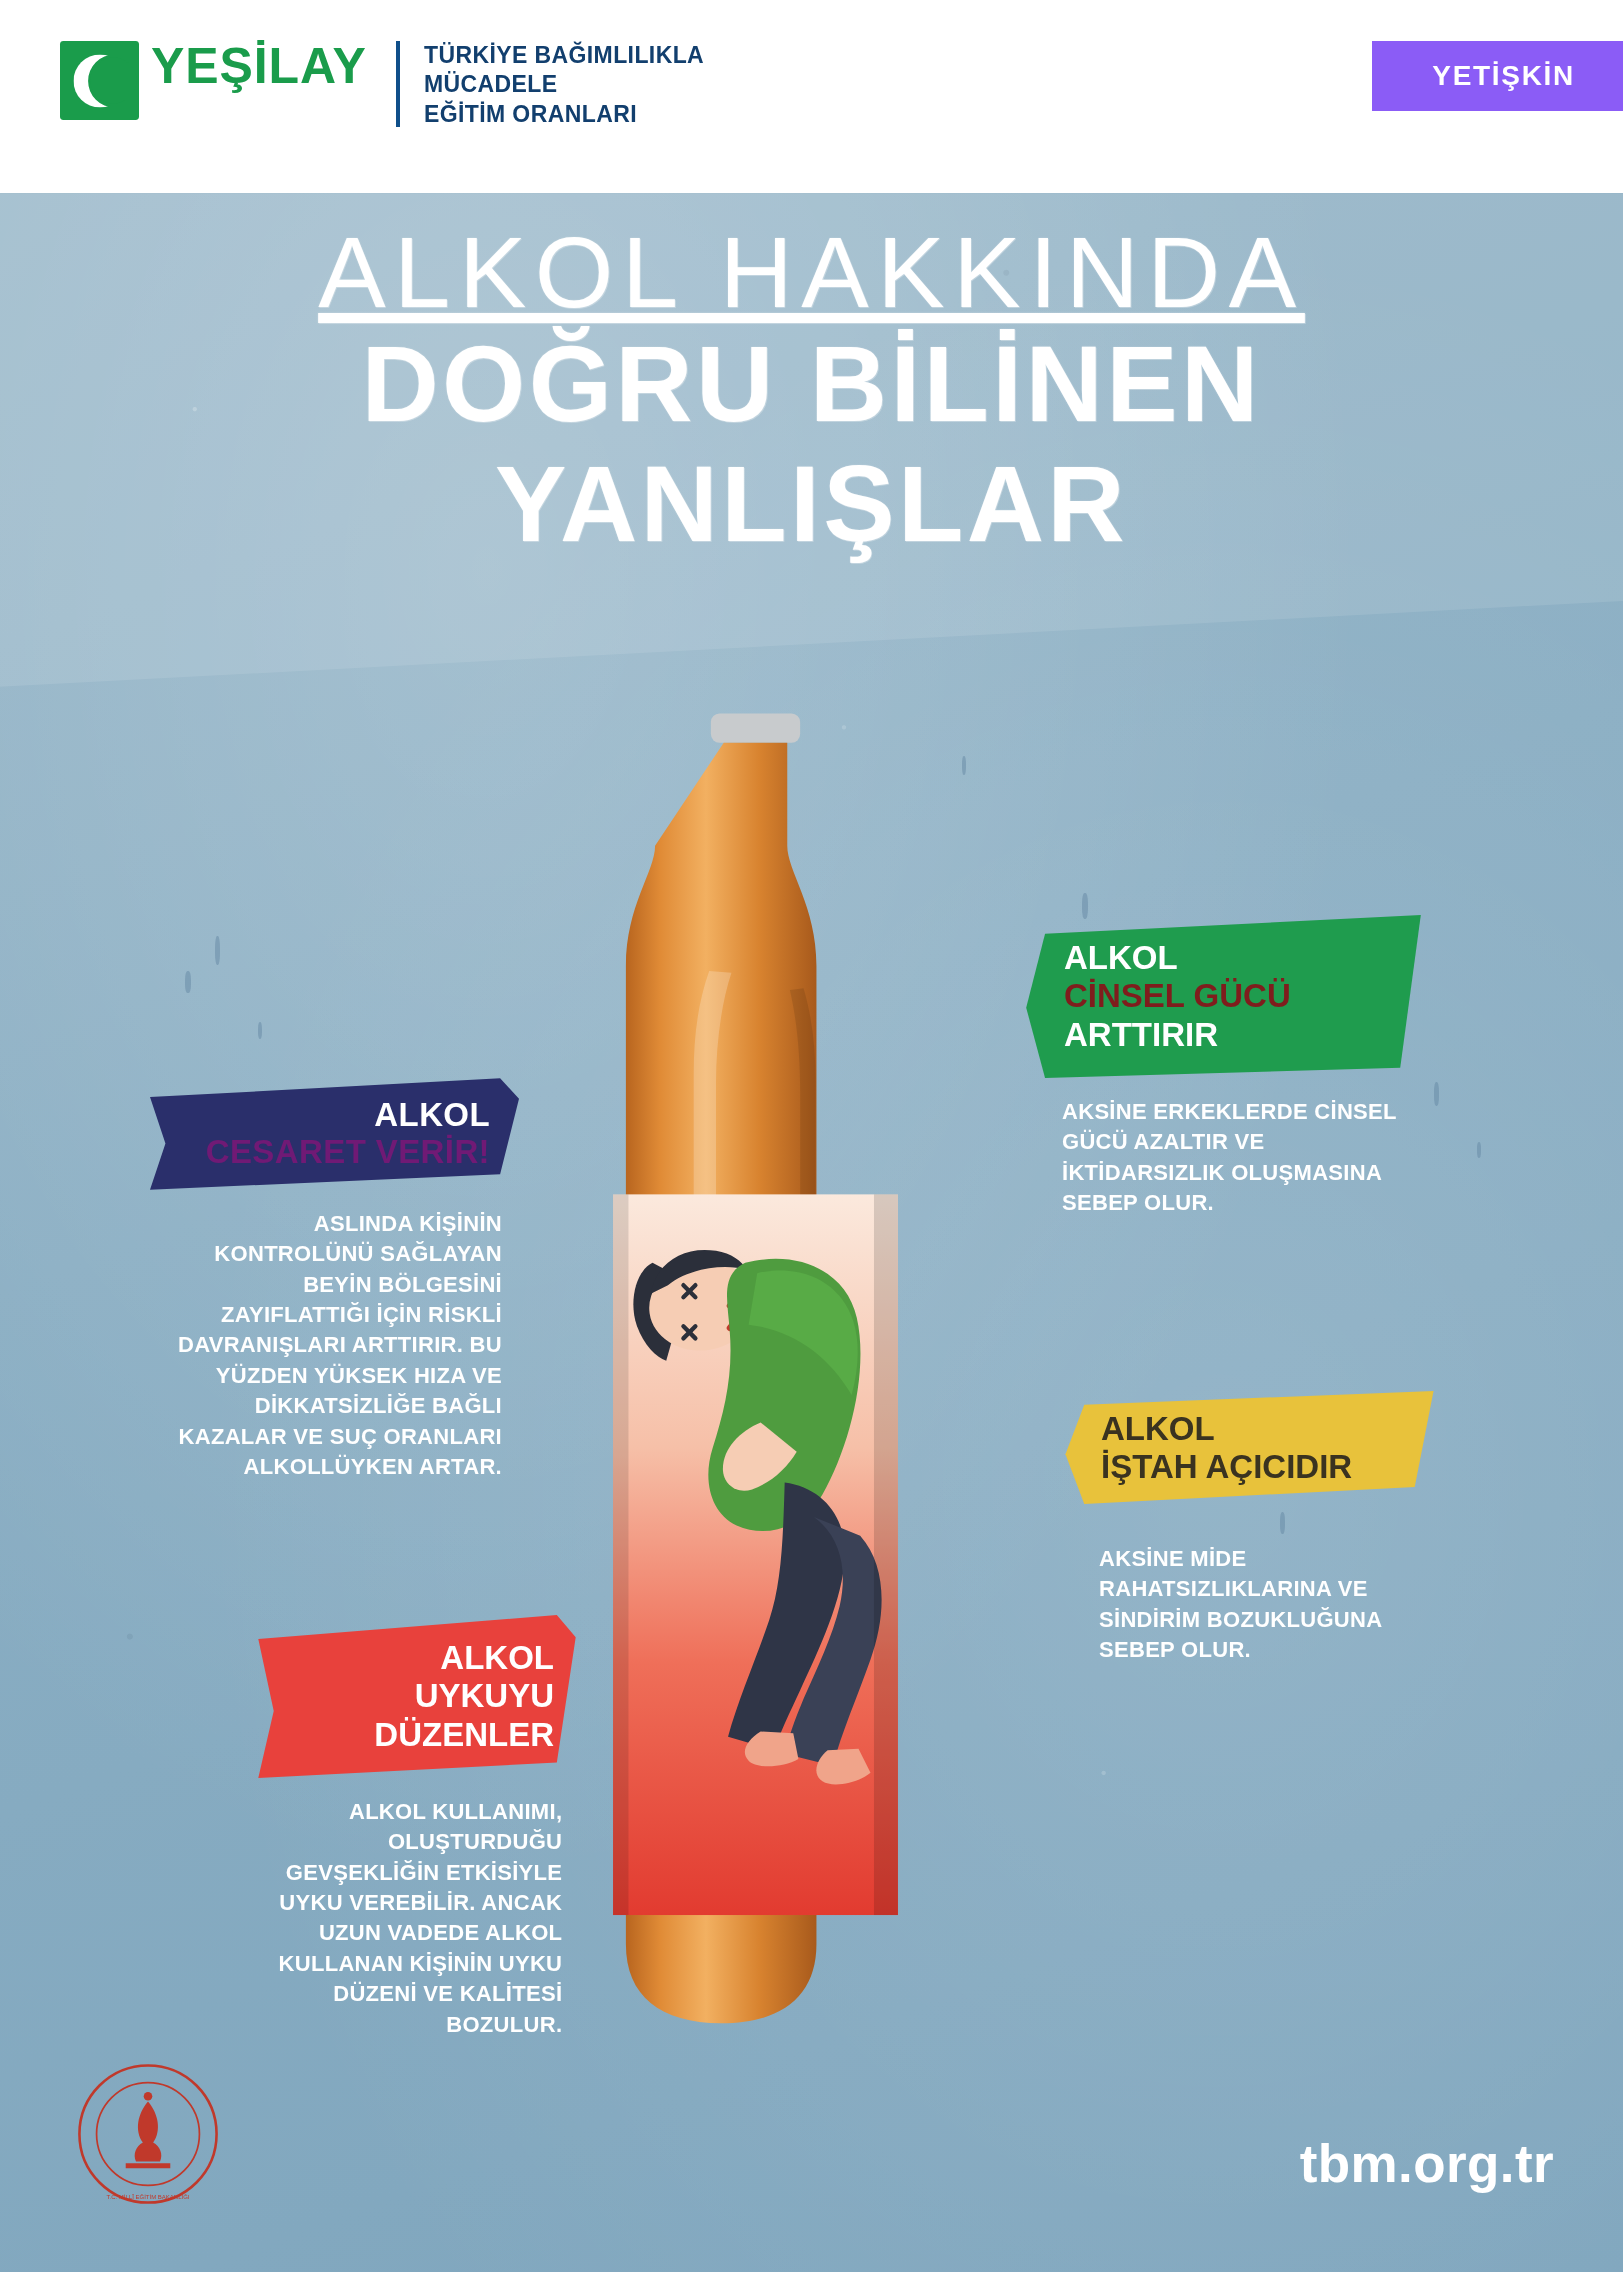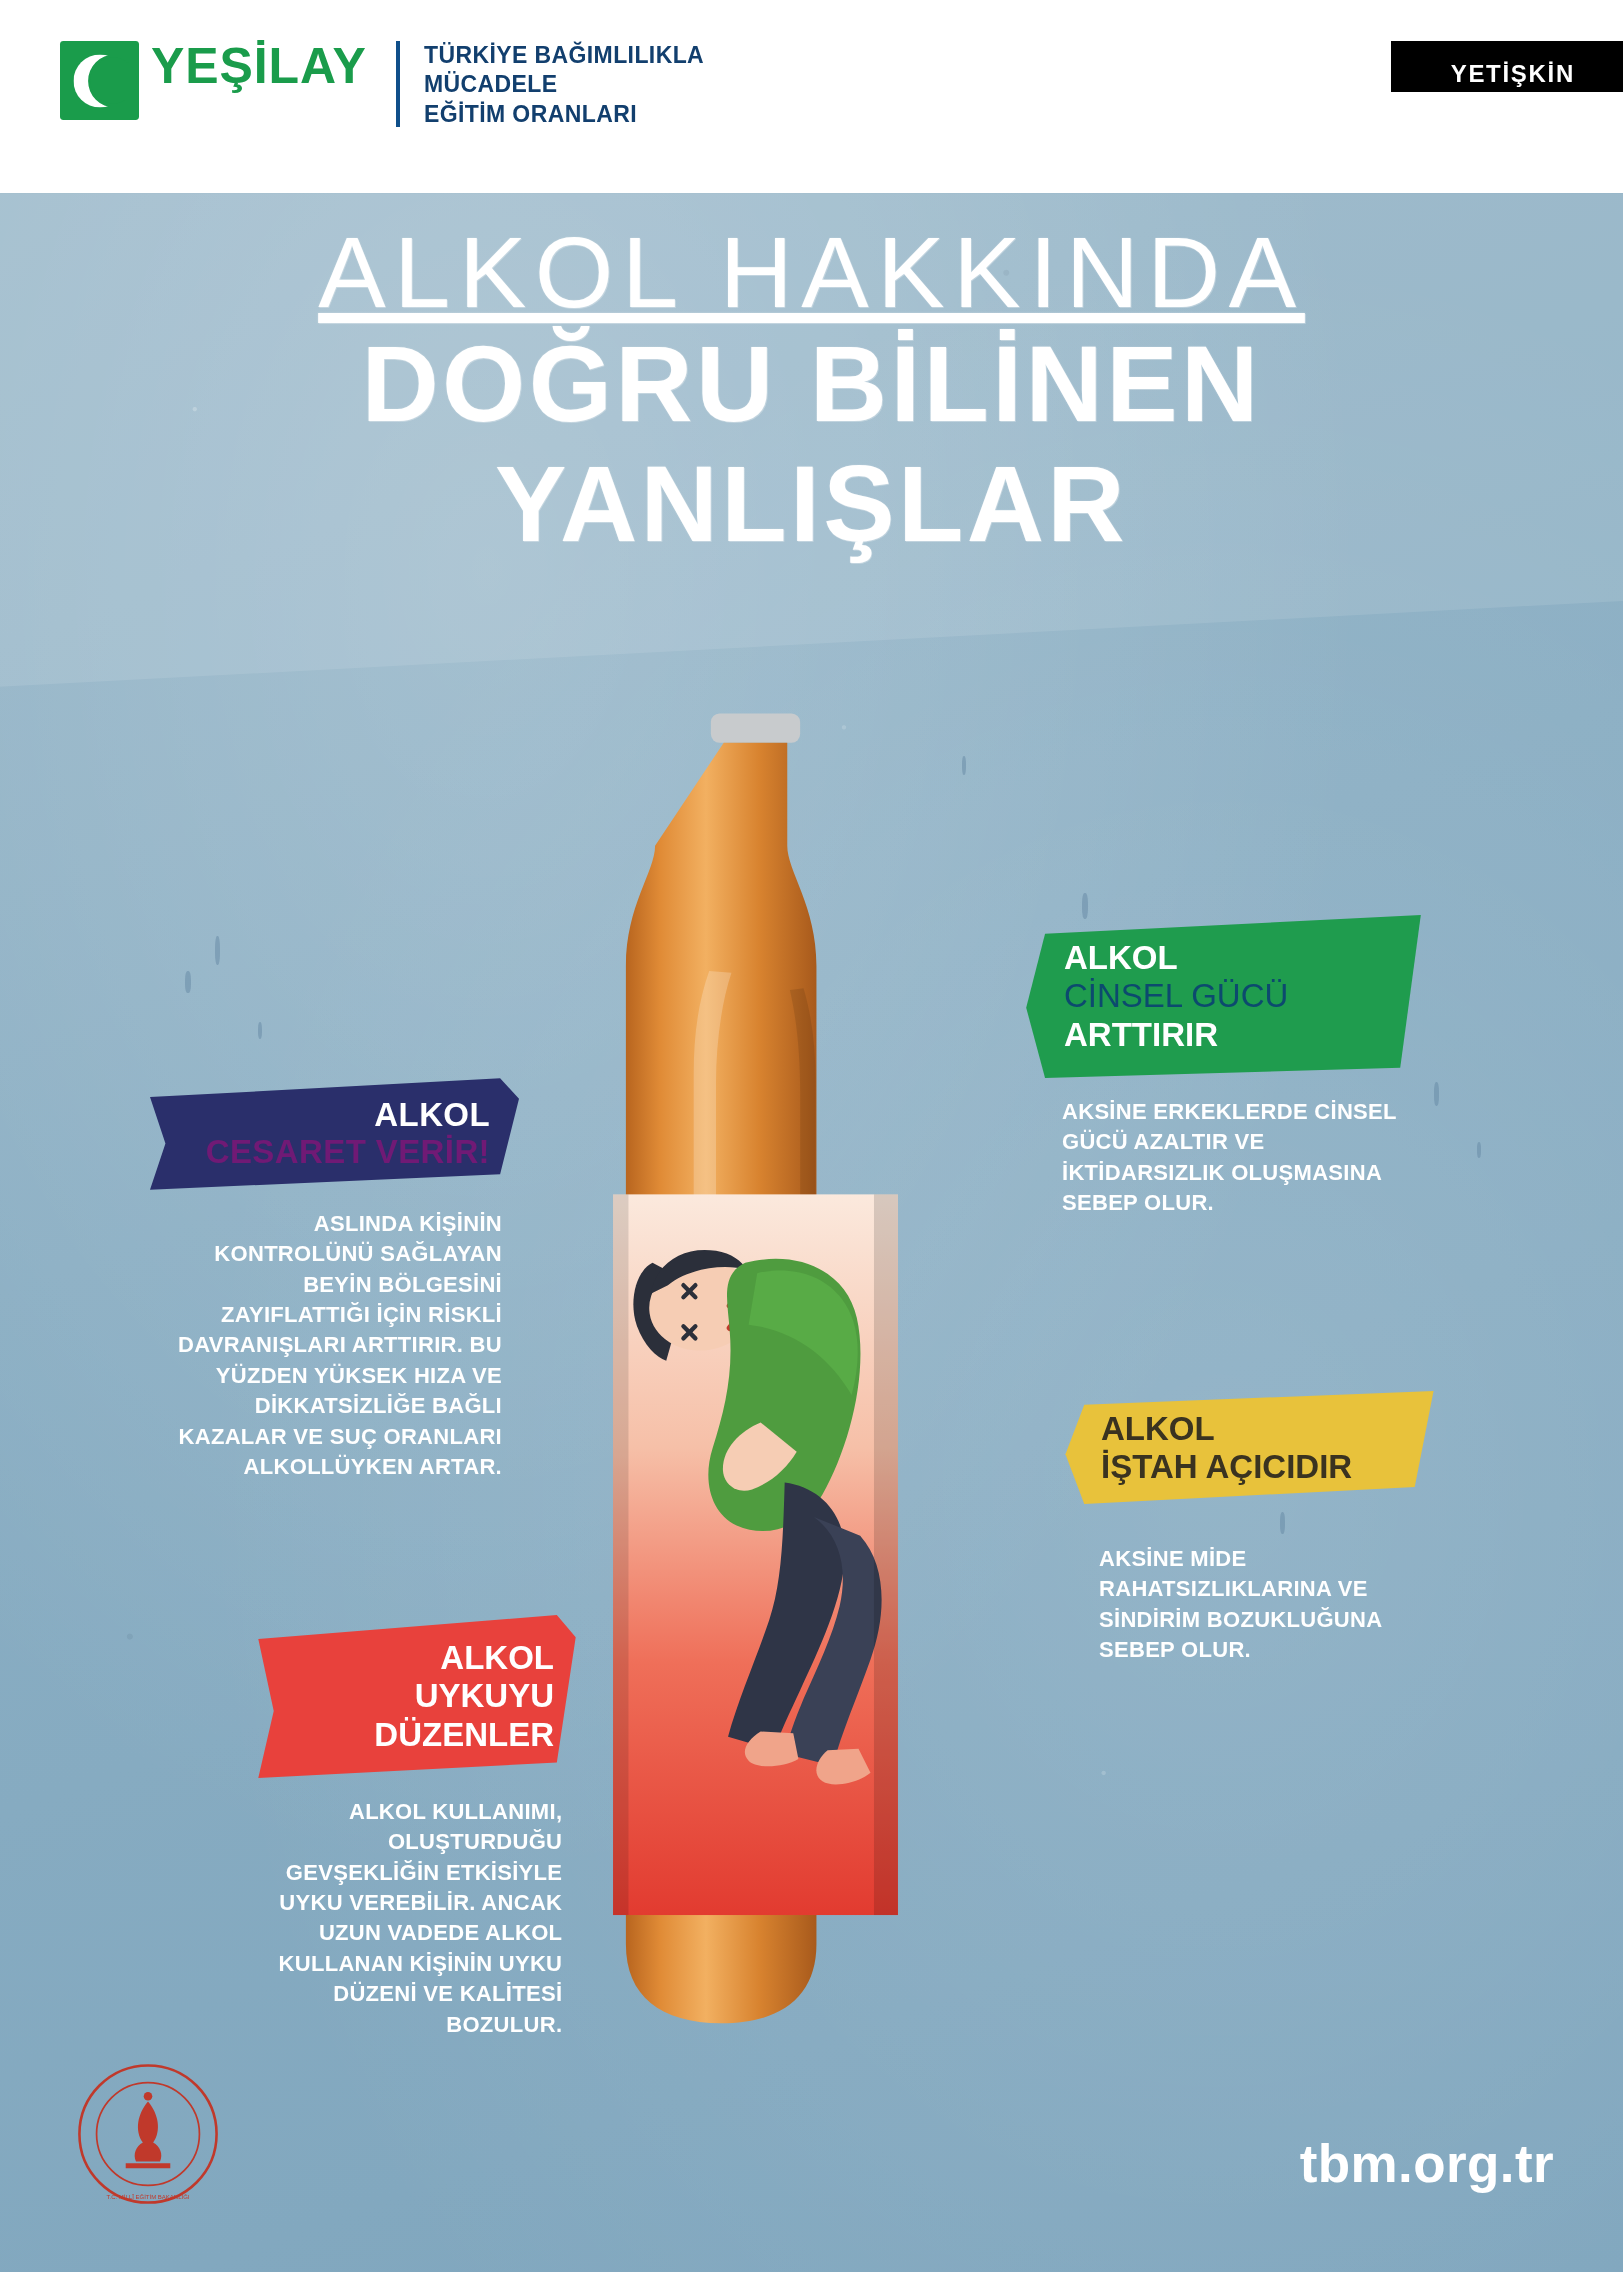--- a/index.html
+++ b/index.html
@@ -65,22 +65,22 @@
     line-height:1;
   }
   .divider{
     width:4.3px;height:86px;background:#0f4f8a;margin:0 24px 0 29px;
   }
   .prog-lines{
     color:#123f6e;font-weight:bold;font-size:23px;line-height:1.28;letter-spacing:0.4px;
   }
   .badge{
     position:absolute;right:0;top:41px;
-    background:#000000;color:#fff;font-weight:bold;font-size:24px;
-    letter-spacing:1.7px;padding:19px 48px 4px 60px;
+    background:#8b5cf6;color:#fff;font-weight:bold;font-size:28px;
+    letter-spacing:1.7px;padding:19px 48px 19px 60px;
   }
   
   .title-block{
     position:absolute;left:0;top:219px;width:1623px;text-align:center;z-index:4;
     color:#fff;
   }
   .t1{
     font-size:101px;letter-spacing:8.6px;font-weight:400;
     line-height:1.05;
     text-shadow:0 0 0.9px rgba(255,255,255,.6);
@@ -245,21 +245,21 @@
   </div>
   <div class="body-txt" style="text-align:right;width:318px;padding-right:13.7px;box-sizing:border-box;">ALKOL KULLANIMI, OLUŞTURDUĞU GEVŞEKLİĞİN ETKİSİYLE UYKU VEREBİLİR. ANCAK UZUN VADEDE ALKOL KULLANAN KİŞİNİN UYKU DÜZENİ VE KALİTESİ BOZULUR.</div>
 </div>
 
 <div class="myth" style="left:1026px;top:915px;width:395px;">
   <svg viewBox="0 0 460 190" style="width:395px;height:163px;display:block;">
     <polygon points="22,22 460,0 436,178 22,190 0,108" fill="#1f9c4e"></polygon>
   </svg>
   <div style="position:absolute;left:0;top:0;width:395px;height:163px;display:flex;flex-direction:column;justify-content:center;align-items:flex-start;padding-left:38px;box-sizing:border-box;">
     <div style="color:#fff;font-weight:bold;font-size:33px;line-height:1.16;">ALKOL</div>
-    <div style="color:#0c4a6e;font-weight:normal;font-size:33px;line-height:1.16;">CİNSEL GÜCÜ</div>
+    <div style="color:#7f1d1d;font-weight:bold;font-size:33px;line-height:1.16;">CİNSEL GÜCÜ</div>
     <div style="color:#fff;font-weight:bold;font-size:33px;line-height:1.16;">ARTTIRIR</div>
   </div>
   <div class="body-txt" style="text-align:left;width:395px;padding-left:36px;box-sizing:border-box;">AKSİNE ERKEKLERDE CİNSEL GÜCÜ AZALTIR VE İKTİDARSIZLIK OLUŞMASINA SEBEP OLUR.</div>
 </div>
 
 <div class="myth" style="left:1065px;top:1391px;width:369px;">
   <svg viewBox="0 0 430 132" style="width:369px;height:113px;display:block;">
     <polygon points="22,16 430,0 408,112 22,132 0,74" fill="#e8c23b"></polygon>
   </svg>
   <div style="position:absolute;left:0;top:0;width:369px;height:113px;display:flex;flex-direction:column;justify-content:center;align-items:flex-start;padding-left:36px;box-sizing:border-box;">

